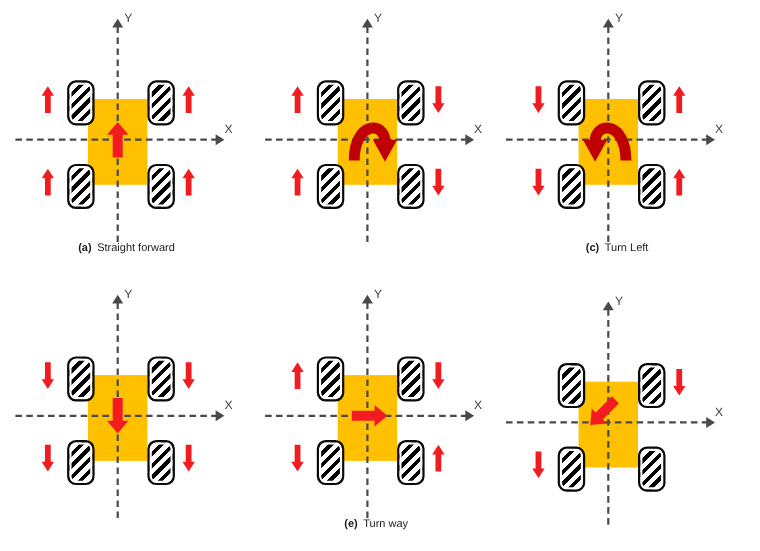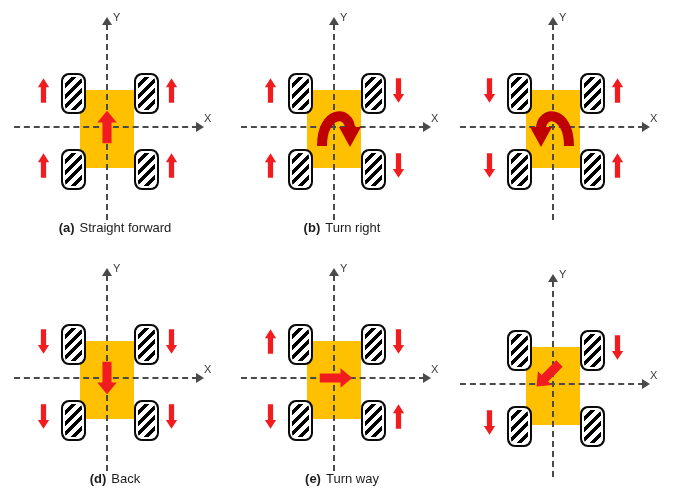--- a/index.html
+++ b/index.html
@@ -27,21 +27,21 @@
   .arl{left:36px;top:152px;} .arr{left:164px;top:152px;}
   .rot180{transform:rotate(180deg);}
   
   .center-slot{position:absolute;z-index:4;}
   .c-up{left:94px;top:109px;width:26px;height:36px;}
   .c-right{left:96px;top:109px;width:26px;height:36px;transform:rotate(90deg);}
   .c-dl{left:89px;top:100px;width:26px;height:36px;transform:rotate(225deg);}
   .c-rot{left:84px;top:101px;width:50px;height:47px;}
   .c-rot.mirror{transform:scaleX(-1);}
   
-  .caption{position:absolute;left:5px;top:220px;width:220px;text-align:center;font-size:13px;color:#1c1c1c;z-index:5;white-space:nowrap;}
+  .caption{position:absolute;left:5px;top:220px;width:220px;text-align:center;font-size:10px;color:#1c1c1c;z-index:5;white-space:nowrap;}
   .cap-label{font-weight:700;margin-right:5px;}
 </style>
 </head>
 <body>
 
 <div class="figure" id="figure">
     <div class="panel" style="left: 0px; top: 0px;">
     <div class="yaxis"></div>
     <div class="yhead"></div>
     <span class="ylabel">Y</span>
@@ -113,23 +113,20 @@
         <svg viewBox="0 0 40 40" preserveAspectRatio="none">
           <polygon points="20,2 35,15 27,15 27,38 13,38 13,15 5,15" fill="#F01C20"></polygon>
         </svg>
       </div>
     <div class="center-slot c-rot">
         <svg viewBox="0 0 50 47" preserveAspectRatio="none">
           <path d="M11 45 C 11 9, 39 9, 39 28" fill="none" stroke="#C00000" stroke-width="10"></path>
           <polygon points="28,26 50,26 39,46" fill="#C00000"></polygon>
         </svg>
       </div>
-    <div class="caption">
-      <b class="cap-label">(b)</b><span class="cap-text">Turn right</span>
-    </div>
   </div>
     <div class="panel" style="left: 446px; top: 0px;">
     <div class="yaxis"></div>
     <div class="yhead"></div>
     <span class="ylabel">Y</span>
     <div class="xaxis"></div>
     <div class="xhead"></div>
     <span class="xlabel">X</span>
     <div class="bodyrect" style="background: rgb(255, 192, 0);"></div>
     <div class="wheel w-fl"></div>
@@ -155,20 +152,23 @@
         <svg viewBox="0 0 40 40" preserveAspectRatio="none">
           <polygon points="20,2 35,15 27,15 27,38 13,38 13,15 5,15" fill="#F01C20"></polygon>
         </svg>
       </div>
     <div class="center-slot c-rot mirror">
         <svg viewBox="0 0 50 47" preserveAspectRatio="none">
           <path d="M11 45 C 11 9, 39 9, 39 28" fill="none" stroke="#C00000" stroke-width="10"></path>
           <polygon points="28,26 50,26 39,46" fill="#C00000"></polygon>
         </svg>
       </div>
+    <div class="caption">
+      <b class="cap-label">(c)</b><span class="cap-text">Turn Left</span>
+    </div>
   </div>
     <div class="panel" style="left: 0px; top: 251px;">
     <div class="yaxis"></div>
     <div class="yhead"></div>
     <span class="ylabel">Y</span>
     <div class="xaxis"></div>
     <div class="xhead"></div>
     <span class="xlabel">X</span>
     <div class="bodyrect" style="background: rgb(255, 192, 0);"></div>
     <div class="wheel w-fl"></div>
@@ -193,23 +193,20 @@
     <div class="warrow arr rot180">
         <svg viewBox="0 0 40 40" preserveAspectRatio="none">
           <polygon points="20,2 35,15 27,15 27,38 13,38 13,15 5,15" fill="#F01C20"></polygon>
         </svg>
       </div>
     <div class="center-slot c-up rot180">
         <svg viewBox="0 0 40 40" preserveAspectRatio="none">
           <polygon points="20,2 35,15 27,15 27,38 13,38 13,15 5,15" fill="#F01C20"></polygon>
         </svg>
       </div>
-    <div class="caption">
-      <b class="cap-label">(d)</b><span class="cap-text">Back</span>
-    </div>
   </div>
     <div class="panel" style="left: 227px; top: 251px;">
     <div class="yaxis"></div>
     <div class="yhead"></div>
     <span class="ylabel">Y</span>
     <div class="xaxis"></div>
     <div class="xhead"></div>
     <span class="xlabel">X</span>
     <div class="bodyrect" style="background: rgb(255, 192, 0);"></div>
     <div class="wheel w-fl"></div>

